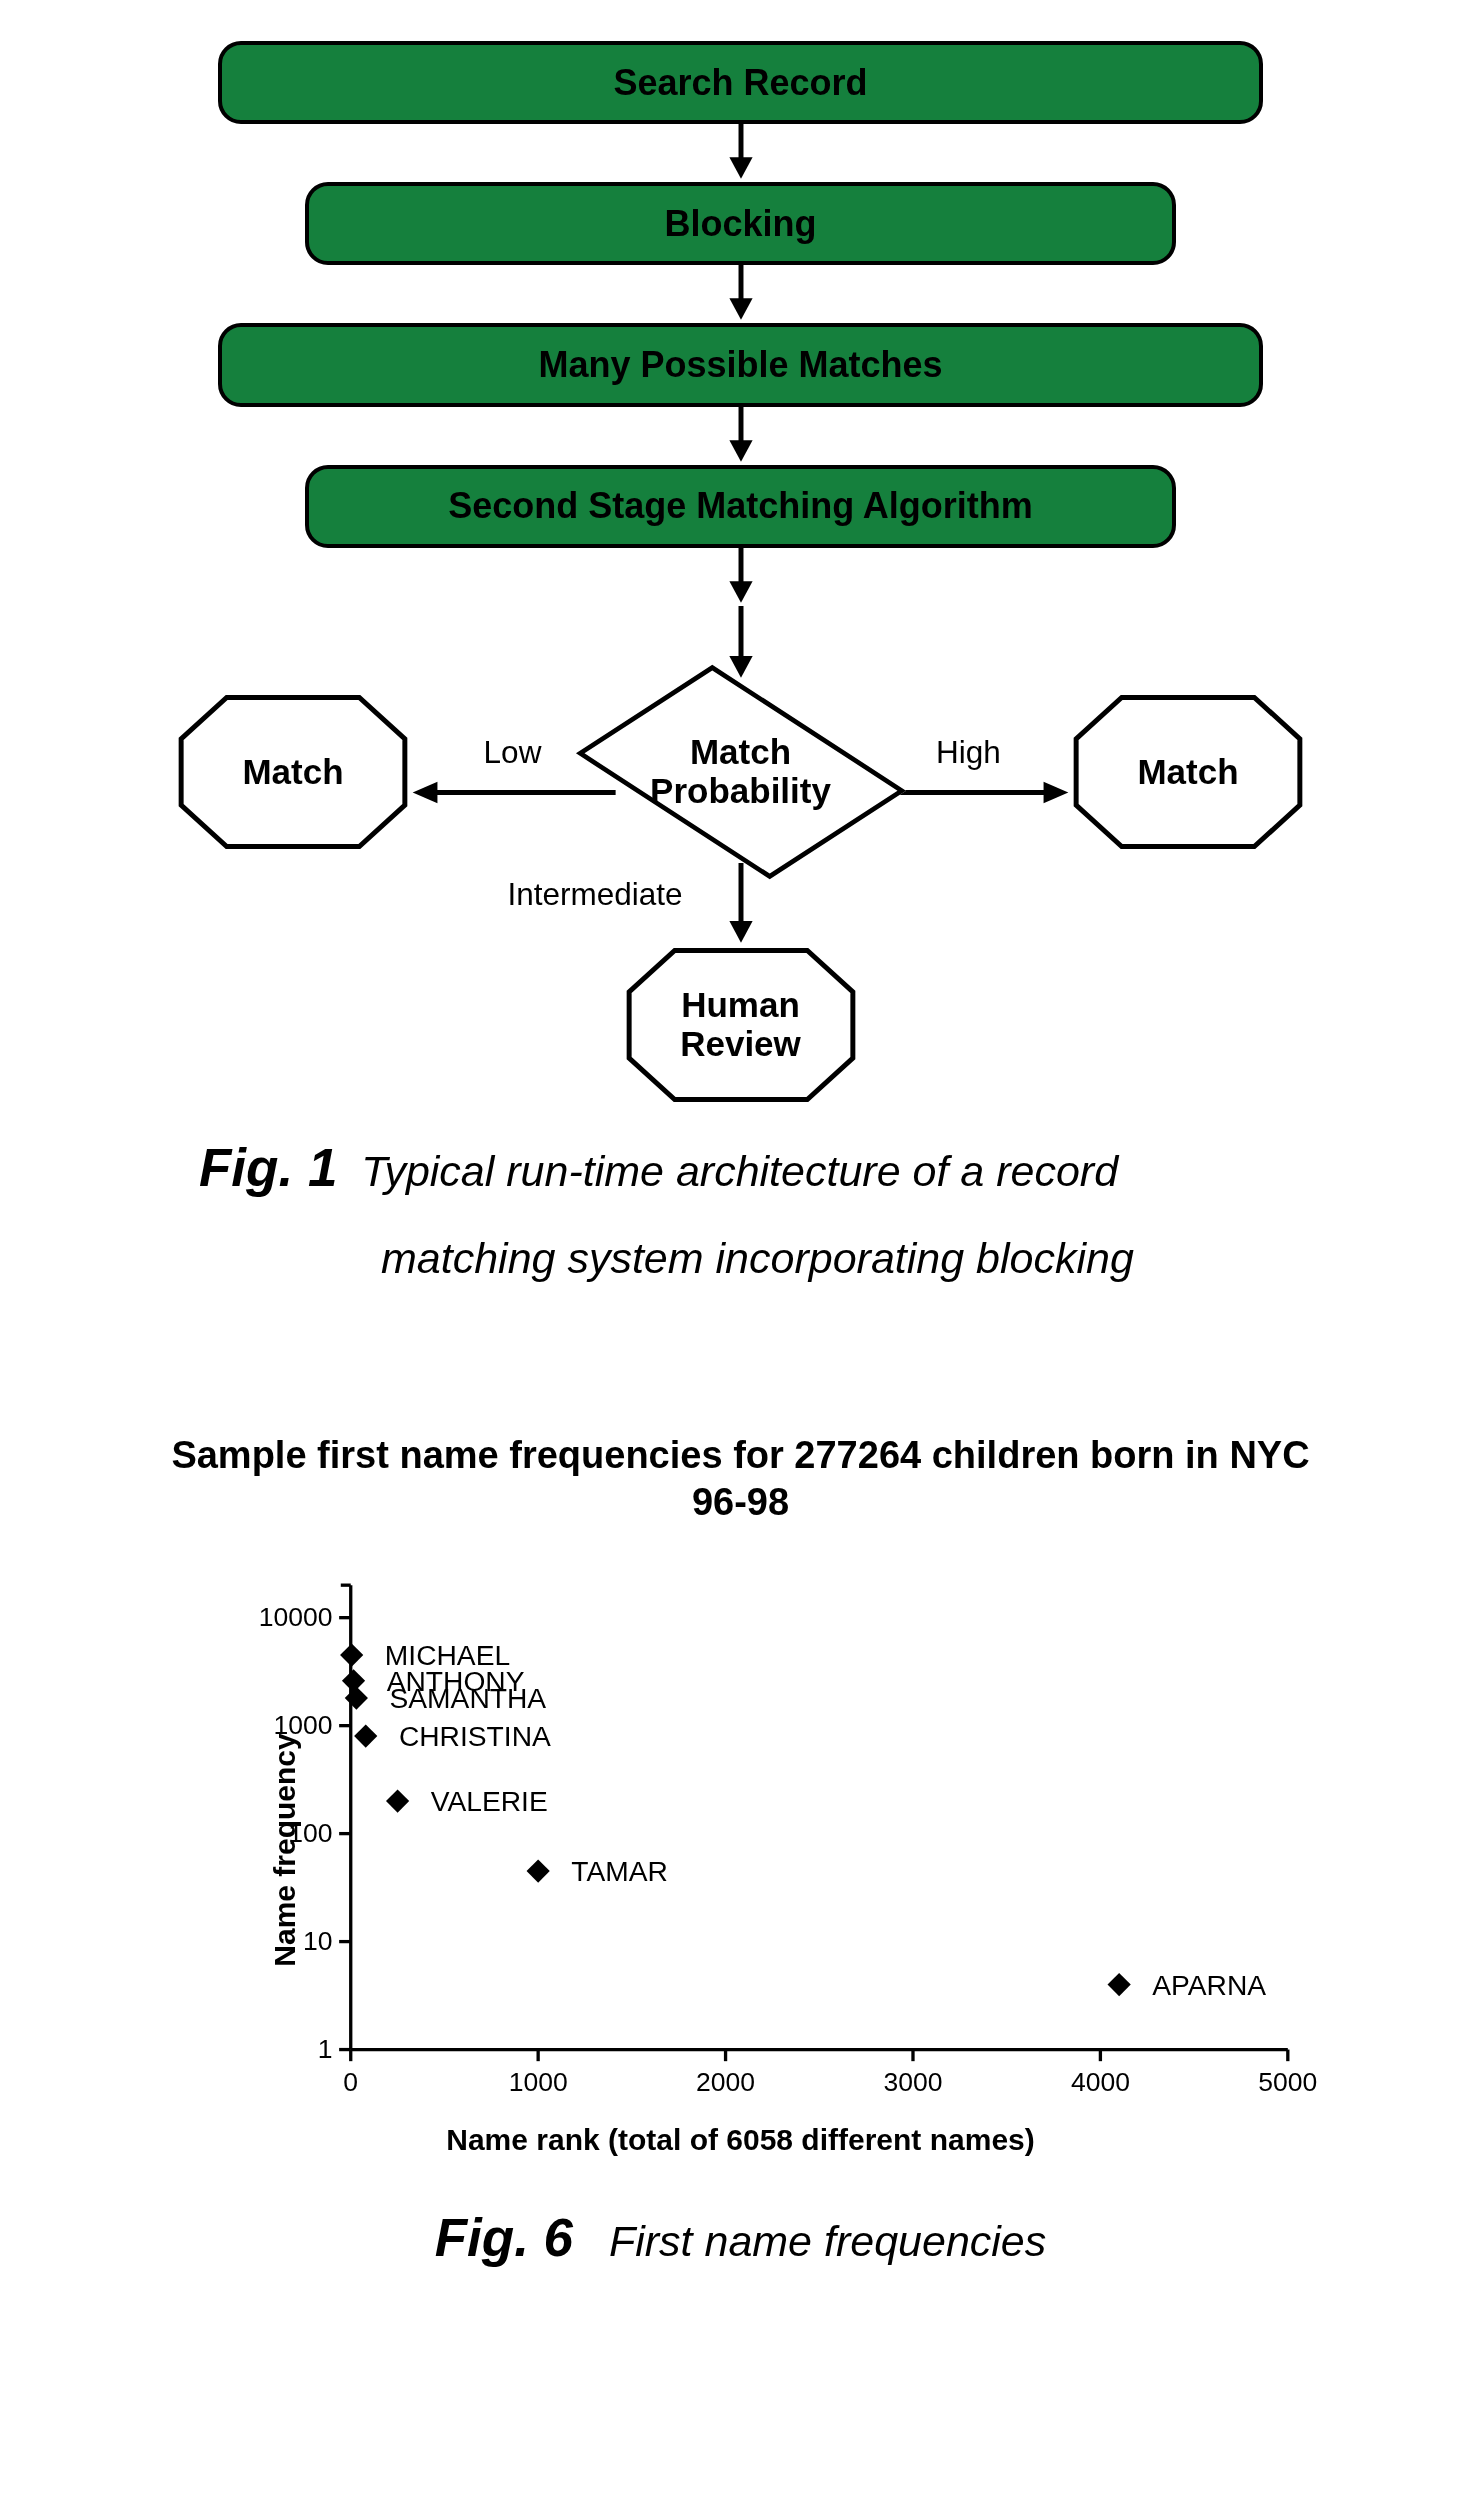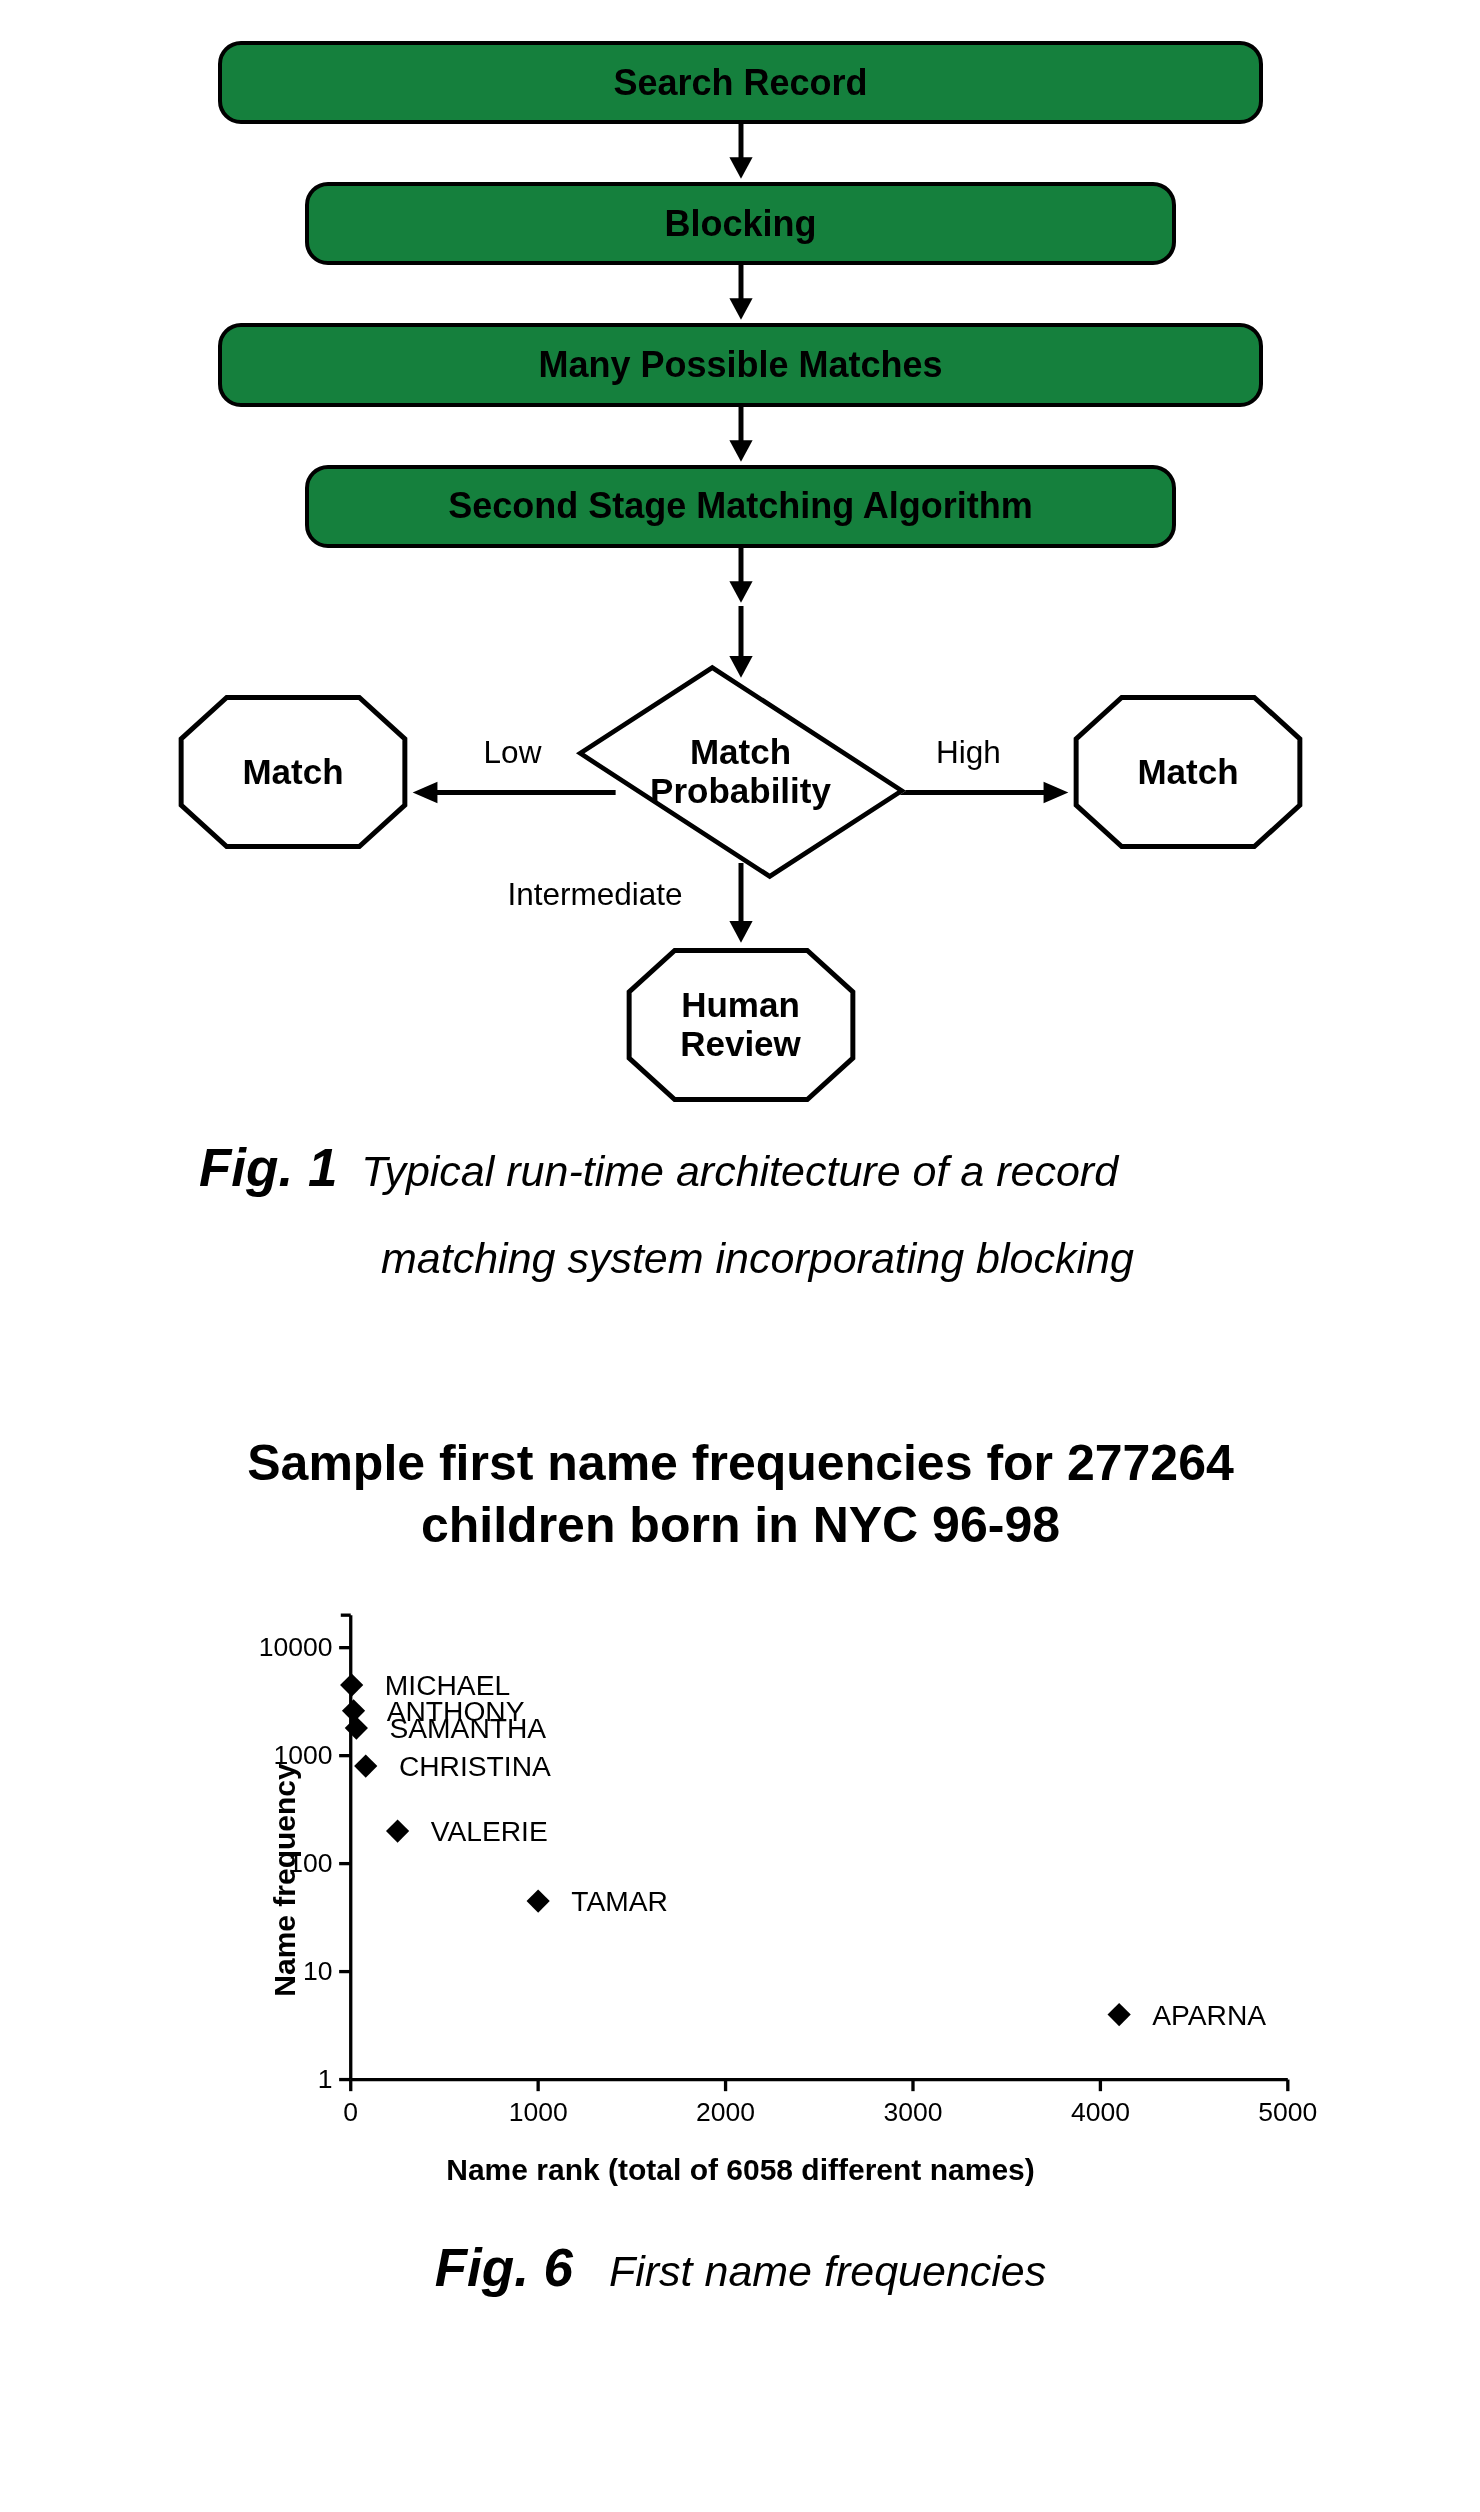--- a/index.html
+++ b/index.html
@@ -145,21 +145,21 @@
   .fig-caption .line2 {
     display: block;
     margin-left: 182px;
   }
   
   .chart-block {
     margin-top: 149px;
   }
   .chart-title {
     font-weight: bold;
-    font-size: 50px;
+    font-size: 38px;
     text-align: center;
     width: 1161px;
     margin: 0 auto 25px auto;
     line-height: 1.25;
   }
   .chart-area {
     width: 1161px;
     height: 597px;
     margin: 0 auto;
     position: relative;

